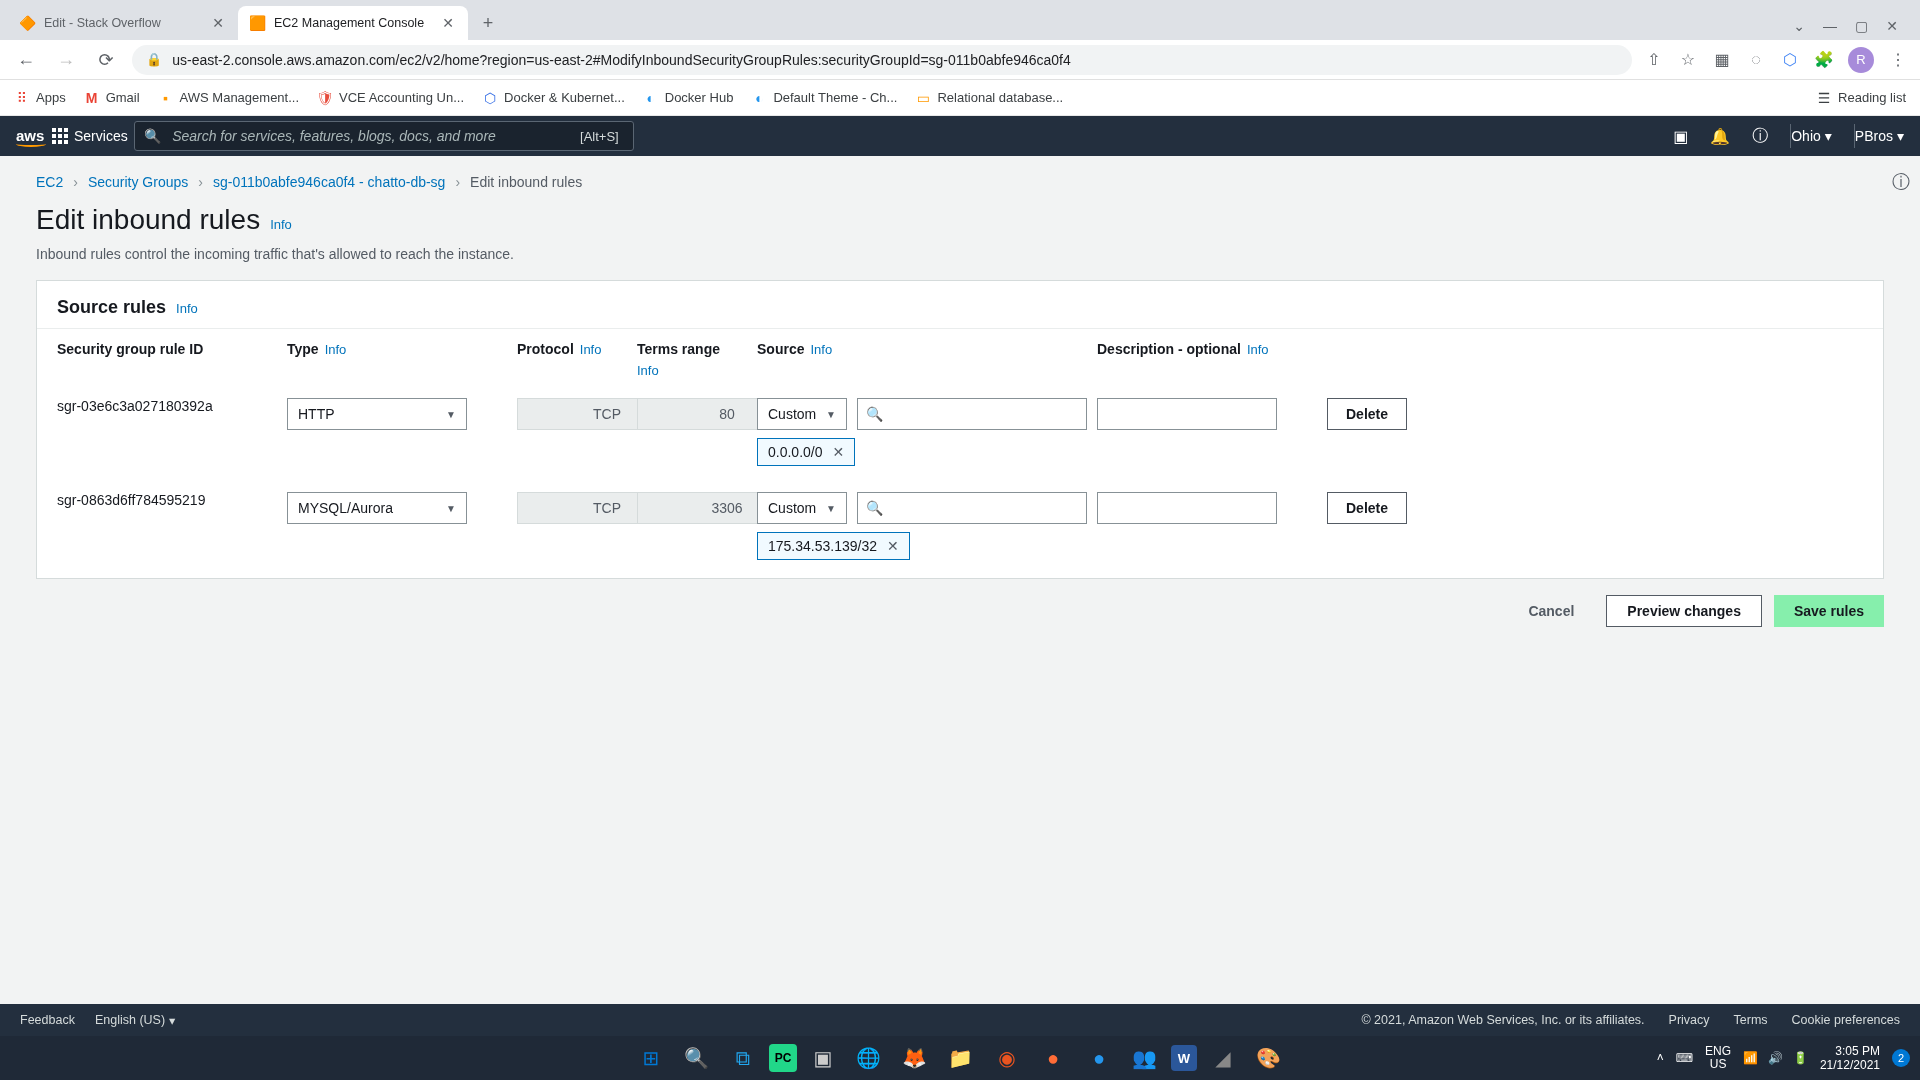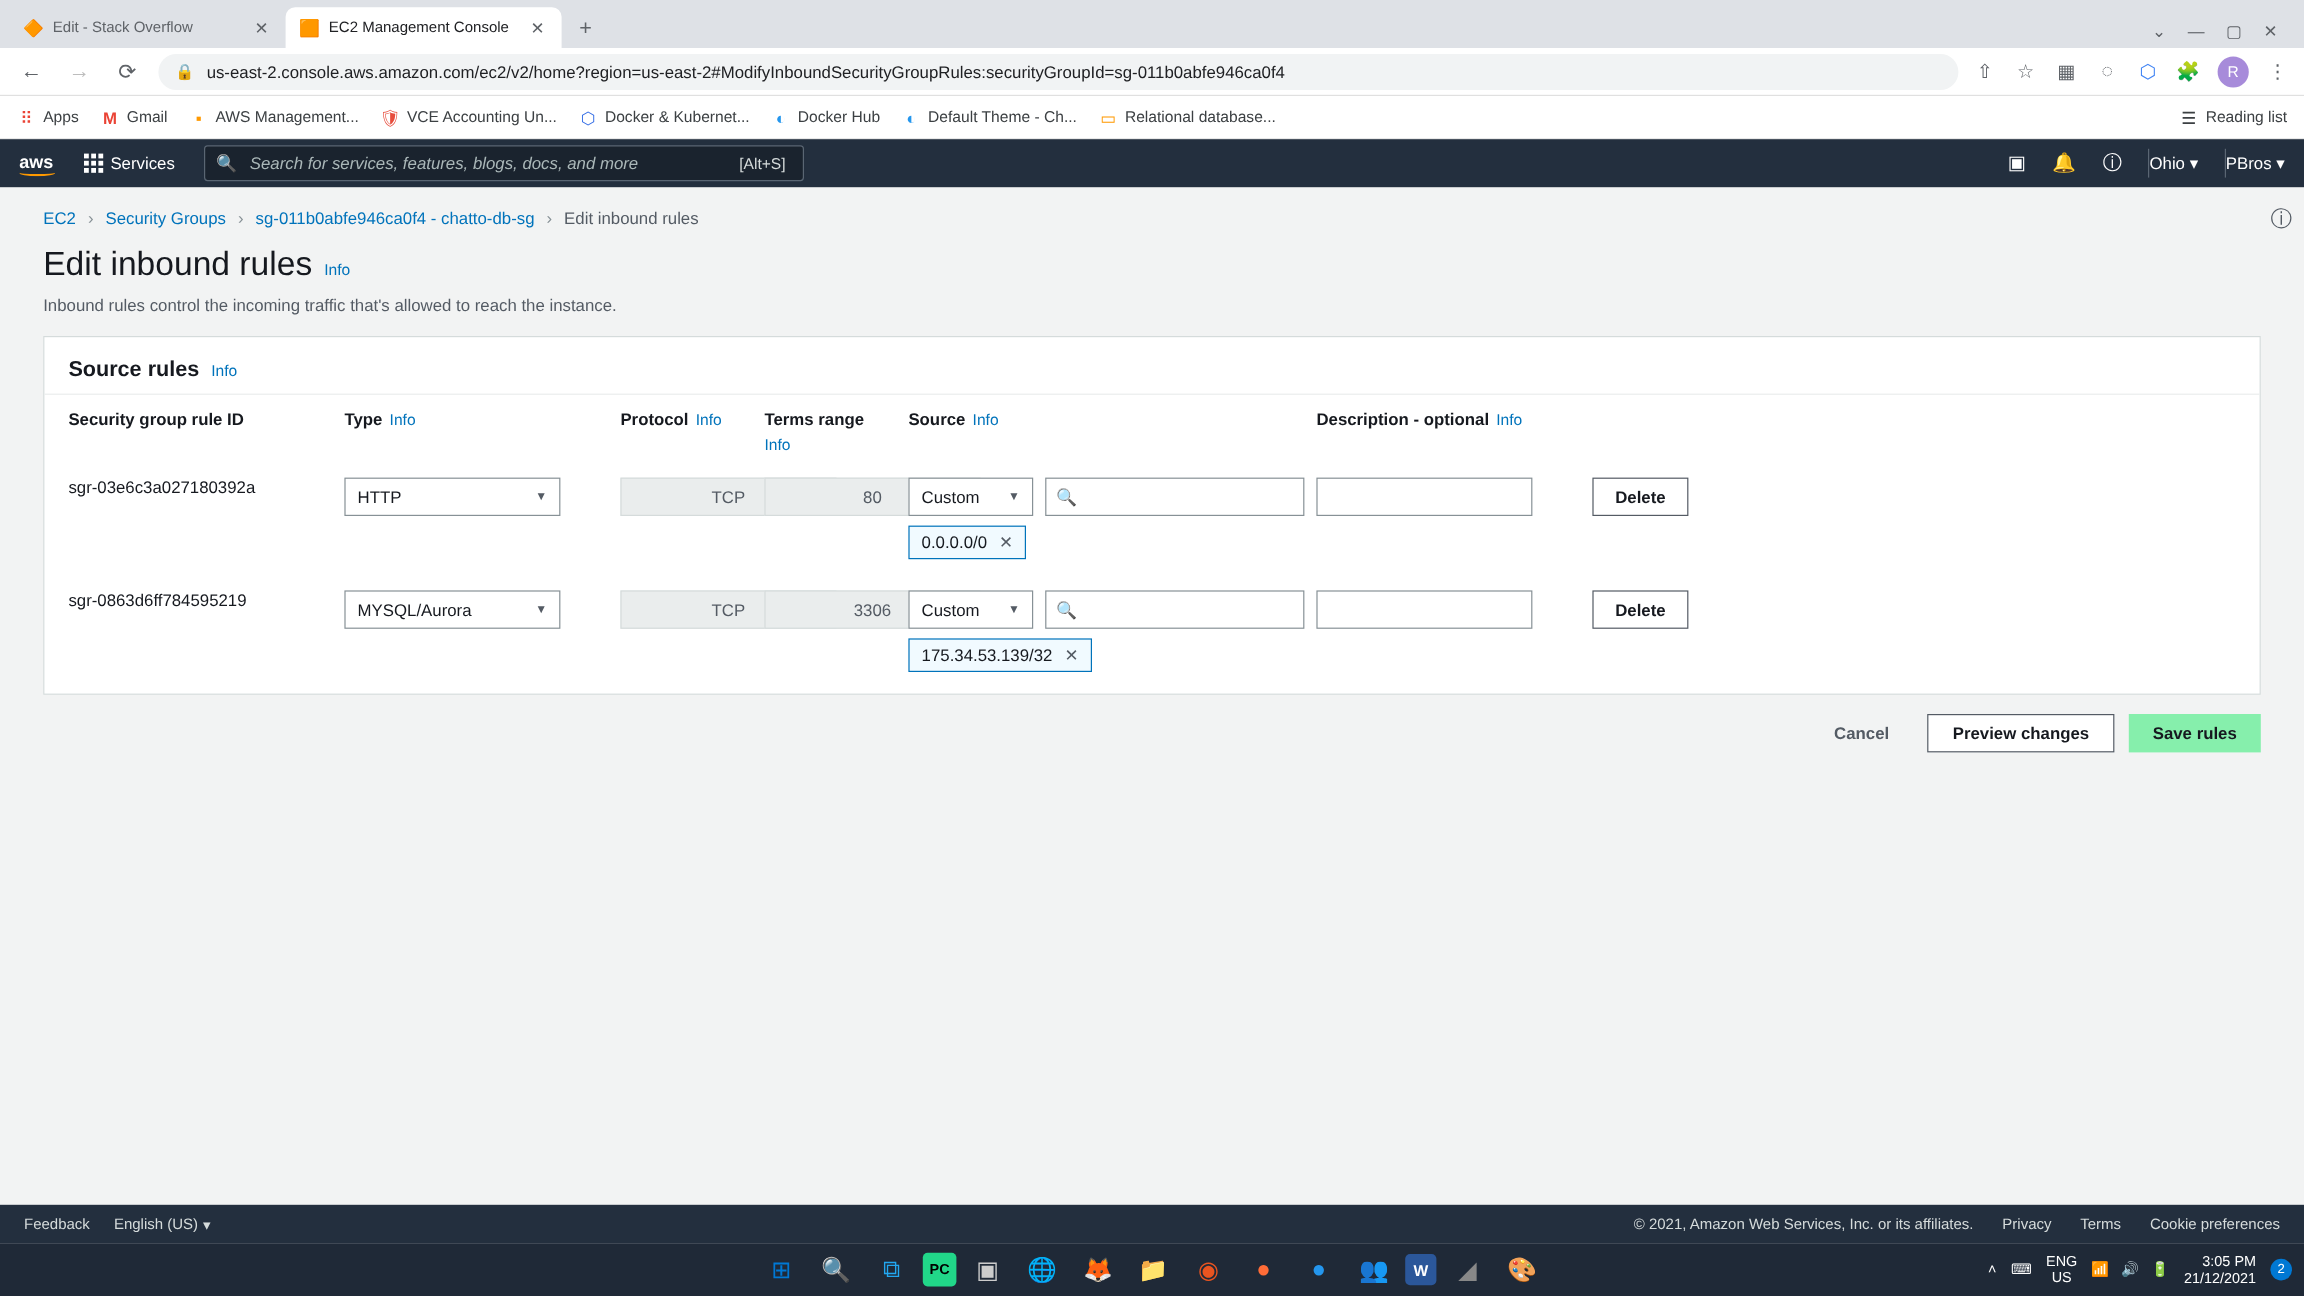--- a/index.html
+++ b/index.html
@@ -26,21 +26,21 @@
 .url-actions { display: flex; gap: 14px; align-items: center; }
 .url-actions .icon { width: 20px; height: 20px; display: flex; align-items: center; justify-content: center; color: #5f6368; cursor: pointer; }
 .avatar-r { width: 26px; height: 26px; border-radius: 50%; background: #a78bda; color: #fff; display: flex; align-items: center; justify-content: center; font-size: 13px; font-weight: 500;}
 
 .bookmark-bar { height: 36px; background: #fff; display: flex; align-items: center; padding: 0 14px; gap: 18px; font-size: 13px; color: #3c4043; border-bottom: 1px solid #e8e8e8;}
 .bm-item { display: flex; align-items: center; gap: 6px; cursor: pointer; }
 .bm-icon { width: 16px; height: 16px; display: inline-flex; align-items: center; justify-content: center; font-size: 14px; }
 .bm-spacer { flex: 1; }
 
 
-.aws-header { height: 40px; background: #232f3e; display: flex; align-items: center; padding: 0 16px; gap: 24px; color: #fff; }
+.aws-header { height: 40px; background: #232f3e; display: flex; align-items: center; padding: 0 16px; gap: 6px; color: #fff; }
 .aws-logo { font-weight: bold; font-size: 15px; color: #fff; display:flex; flex-direction:column; line-height:1; padding-top:2px;}
 .aws-logo .smile { height:6px; width:30px; border-bottom:2px solid #ff9900; border-radius:0 0 50% 50%; margin-top:-2px;}
 .services-btn { display: flex; align-items: center; gap: 6px; cursor: pointer; font-size: 14px;}
 .grid-icon { display: grid; grid-template-columns: repeat(3, 4px); grid-template-rows: repeat(3, 4px); gap: 2px; }
 .grid-icon span { background: #fff; }
 .search-box { flex: 0 0 500px; height: 30px; background: #1a232e; border: 1px solid #5a6673; border-radius: 3px; display: flex; align-items: center; padding: 0 10px; gap: 10px; font-size: 14px;}
 .search-box input { flex: 1; background: transparent; border: none; color: #d5dbdb; font-style: italic; outline: none; font-size: 14px;}
 .search-box input::placeholder { color: #aab7b8; font-style: italic; }
 .search-shortcut { color: #d5dbdb; font-size: 13px; margin-left:auto; margin-right:4px;}
 .aws-header-right { margin-left: auto; display: flex; align-items: center; gap: 22px; font-size: 14px;}
@@ -64,21 +64,21 @@
 .panel-header { padding: 16px 20px 10px; display: flex; align-items: baseline; gap: 10px; }
 .panel-header h2 { font-size: 18px; font-weight: 700; color: #16191f; }
 
 .rules-table { border-top: 1px solid #eaeded; }
 .rules-head, .rules-row { display: grid; grid-template-columns: 220px 220px 110px 110px 330px 220px 120px; gap: 10px; padding: 12px 20px; align-items: flex-start; }
 .rules-head { font-size: 14px; font-weight: 700; color: #16191f; }
 .rules-head .col { display: flex; flex-wrap: wrap; gap: 6px; align-items: baseline; }
 .rules-row { font-size: 14px; color: #16191f; padding-top:8px; padding-bottom: 18px;}
 
 .select-box { height: 32px; border: 1px solid #879196; background: #fff; display: flex; align-items: center; padding: 0 10px; justify-content: space-between; cursor: pointer; font-size: 14px; width: 180px;}
-.select-box.small { width: 104px; }
+.select-box.small { width: 90px; }
 .select-box.disabled { background: #eaeded; border-color: #d5dbdb; color: #545b64; justify-content:center; cursor:default;}
 .select-box .caret { font-size: 10px; color: #545b64; }
 
 .source-cell { display: flex; flex-direction: column; gap: 8px; }
 .source-top { display: flex; gap: 10px; }
 .search-mini { flex: 1; height: 32px; border: 1px solid #879196; display: flex; align-items: center; padding: 0 8px; color: #879196;}
 .chip { display: inline-flex; align-items: center; gap: 10px; border: 1px solid #0073bb; background: #f1faff; padding: 5px 10px; font-size: 14px; color: #16191f; width: fit-content;}
 .chip .x { color: #545b64; cursor: pointer; font-size: 14px;}
 
 .desc-input { height: 32px; border: 1px solid #879196; width: 180px; }

